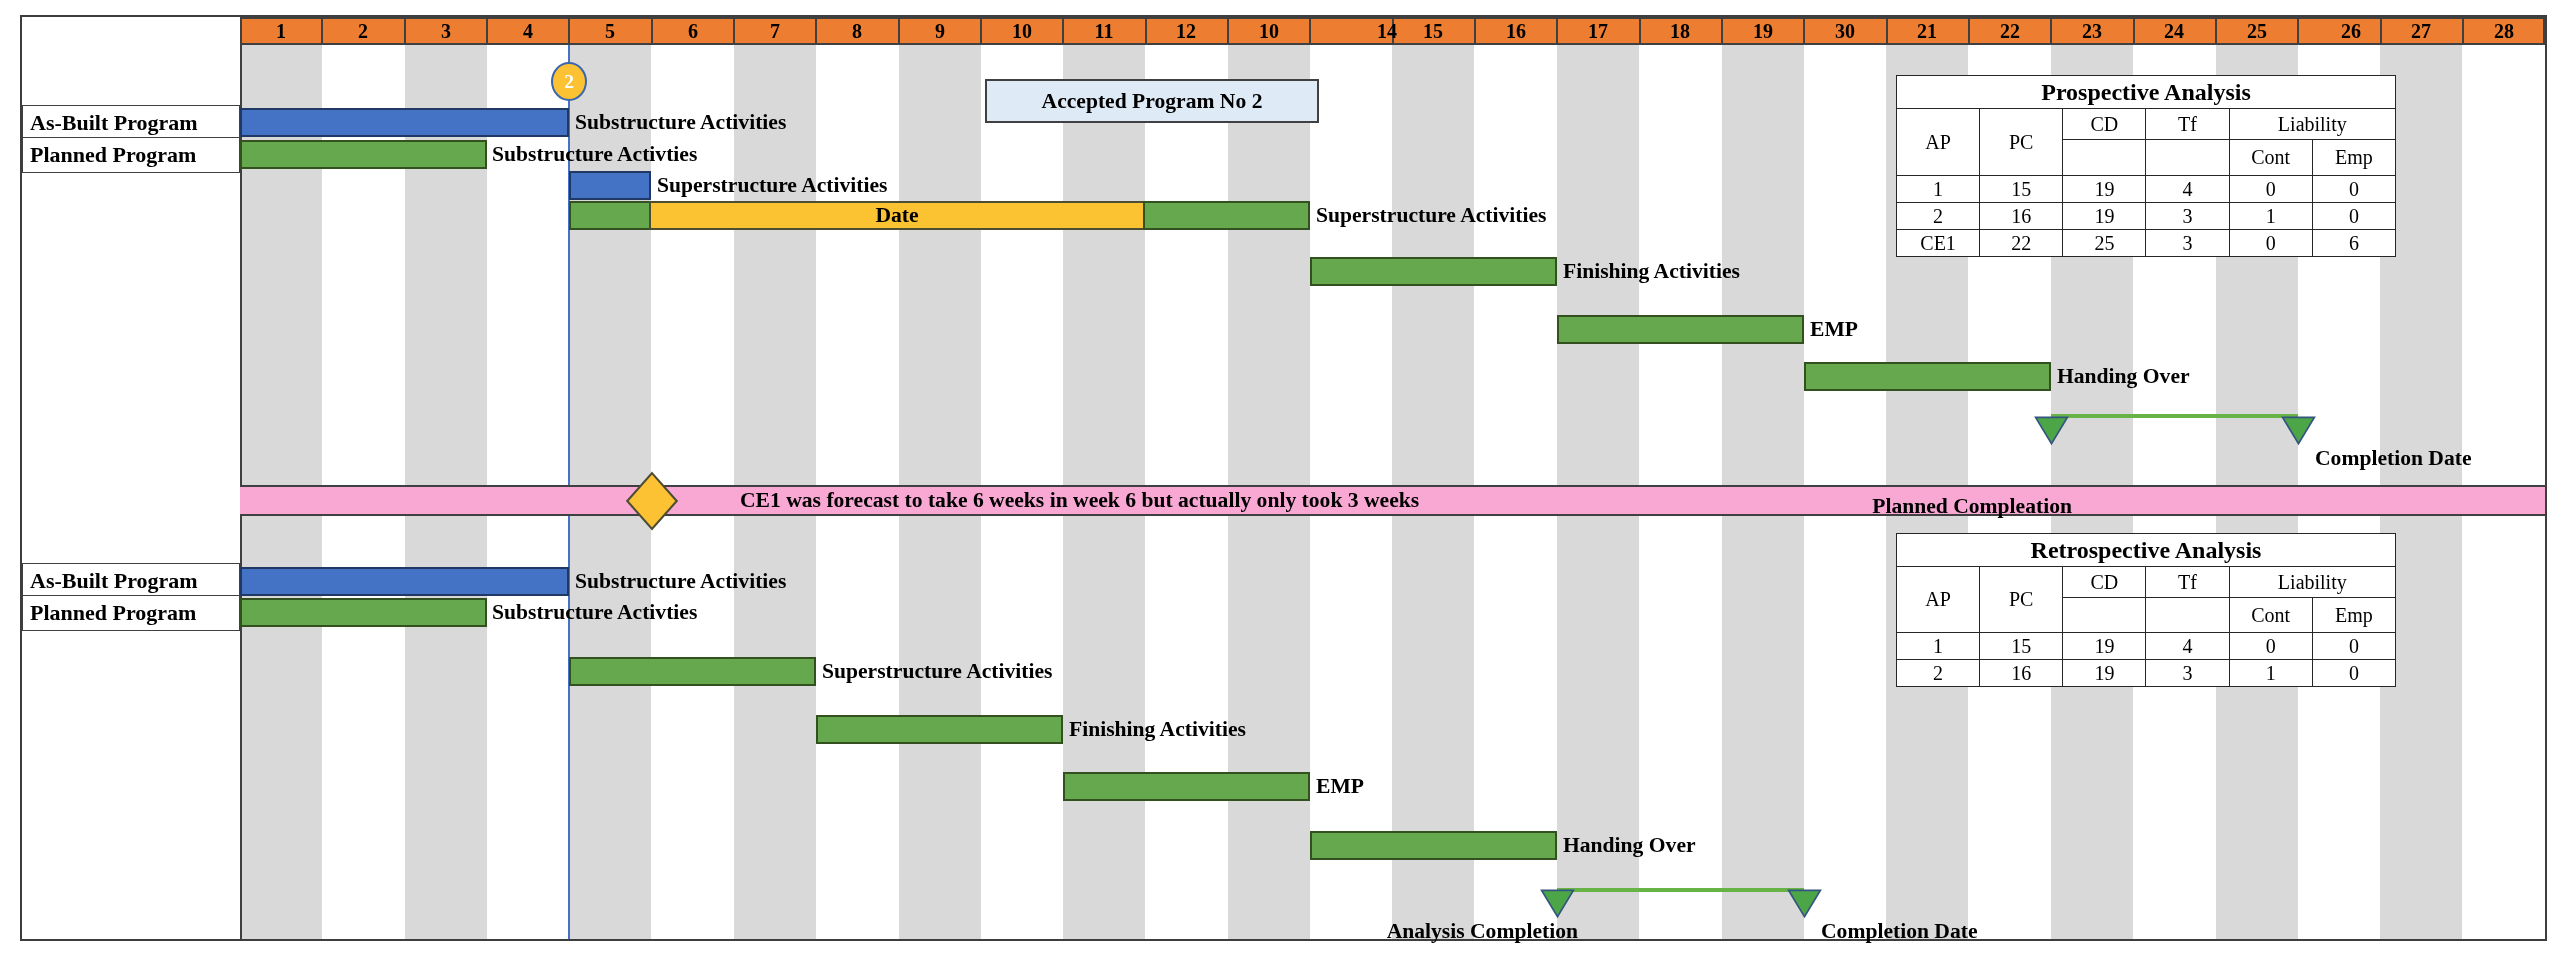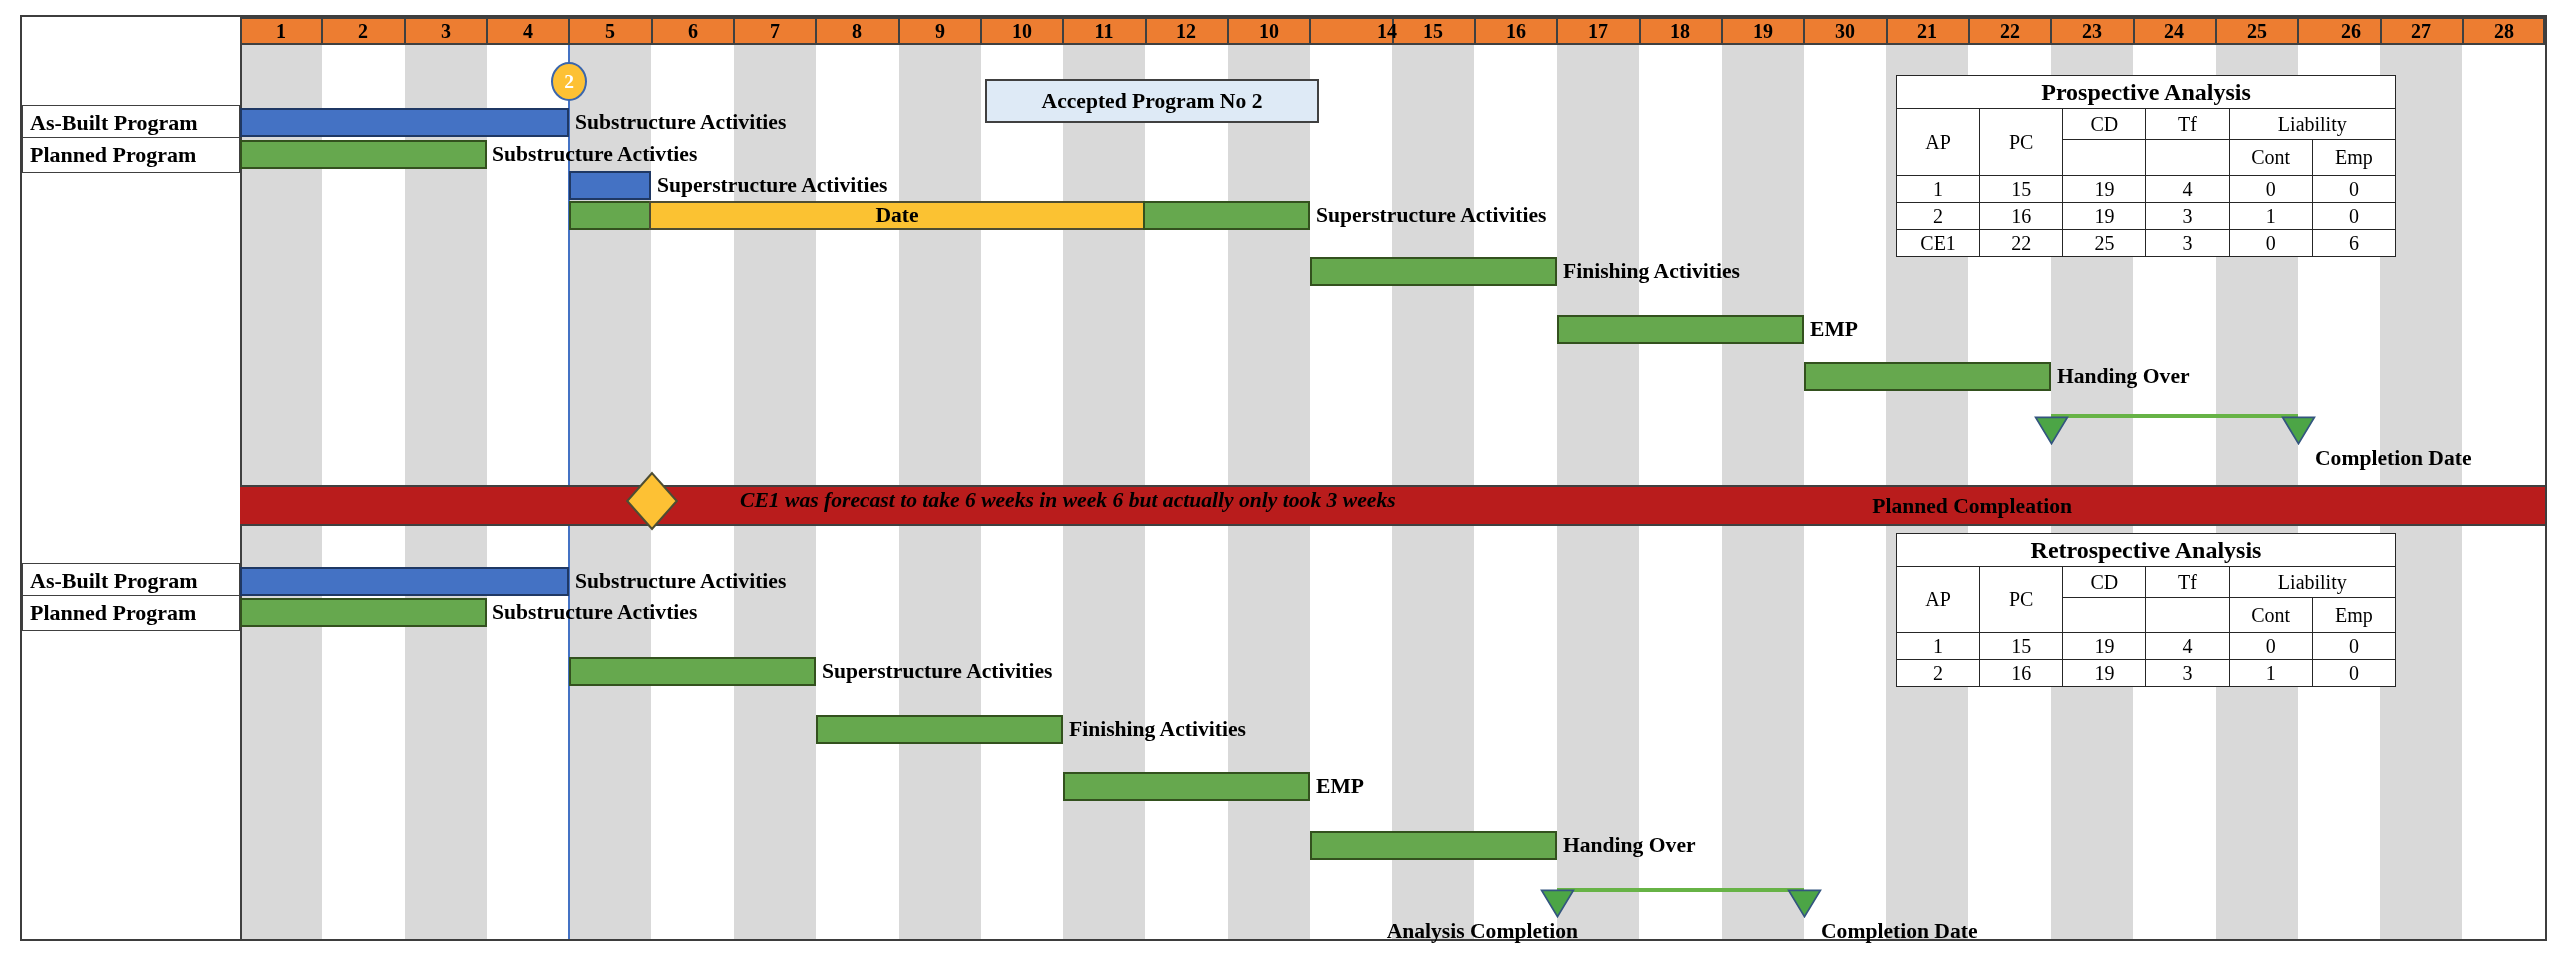--- a/index.html
+++ b/index.html
@@ -7,23 +7,23 @@
        font-family:"Liberation Serif",serif;color:#000;}
   #frame{position:absolute;left:20px;top:15.3px;width:2523px;height:922px;
          border:2.4px solid #3d3d3d;background:#fff;}
   #col-divider{position:absolute;left:218px;top:0;width:1.7px;height:922px;
          background:#404040;z-index:2;}
   #vline{position:absolute;top:26.4px;width:2.1px;height:895px;background:#4472C4;z-index:2;}
   #accepted-box{position:absolute;left:963px;top:62px;width:334px;height:44px;
          background:#DEEAF6;border:2.1px solid #404040;box-sizing:border-box;
          display:flex;align-items:center;justify-content:center;
          font-weight:bold;font-size:21.6px;z-index:3;}
-  #note-band{position:absolute;left:218px;top:468px;width:2305px;height:41px;
-         background:#b91c1c;border-top:2.1px solid #404040;border-bottom:2.1px solid #404040;
-         box-sizing:border-box;z-index:2;font-style:italic;}
+  #note-band{position:absolute;left:218px;top:468px;width:2305px;height:31px;
+         background:#f9a8d4;border-top:2.1px solid #404040;border-bottom:2.1px solid #404040;
+         box-sizing:border-box;z-index:2;}
   #note-band span{position:absolute;left:500px;top:0;height:27px;line-height:27px;
          font-weight:bold;font-size:21.6px;white-space:nowrap;}
   #milestone-circle{position:absolute;top:45px;width:36px;height:39px;border-radius:50%;
          background:#FDC134;border:2.1px solid #3A66AD;box-sizing:border-box;
          display:flex;align-items:center;justify-content:center;
          color:#fff;font-weight:bold;font-size:19.5px;z-index:6;}
   .stripe{position:absolute;top:28px;height:894px;z-index:0;}
   .hdr-strip{position:absolute;top:0;height:28px;box-sizing:border-box;z-index:1;}
   .hdr-sep{position:absolute;top:0;width:1.7px;height:28px;z-index:2;}
   .hdr-num{position:absolute;top:0;height:28px;line-height:28px;text-align:center;

